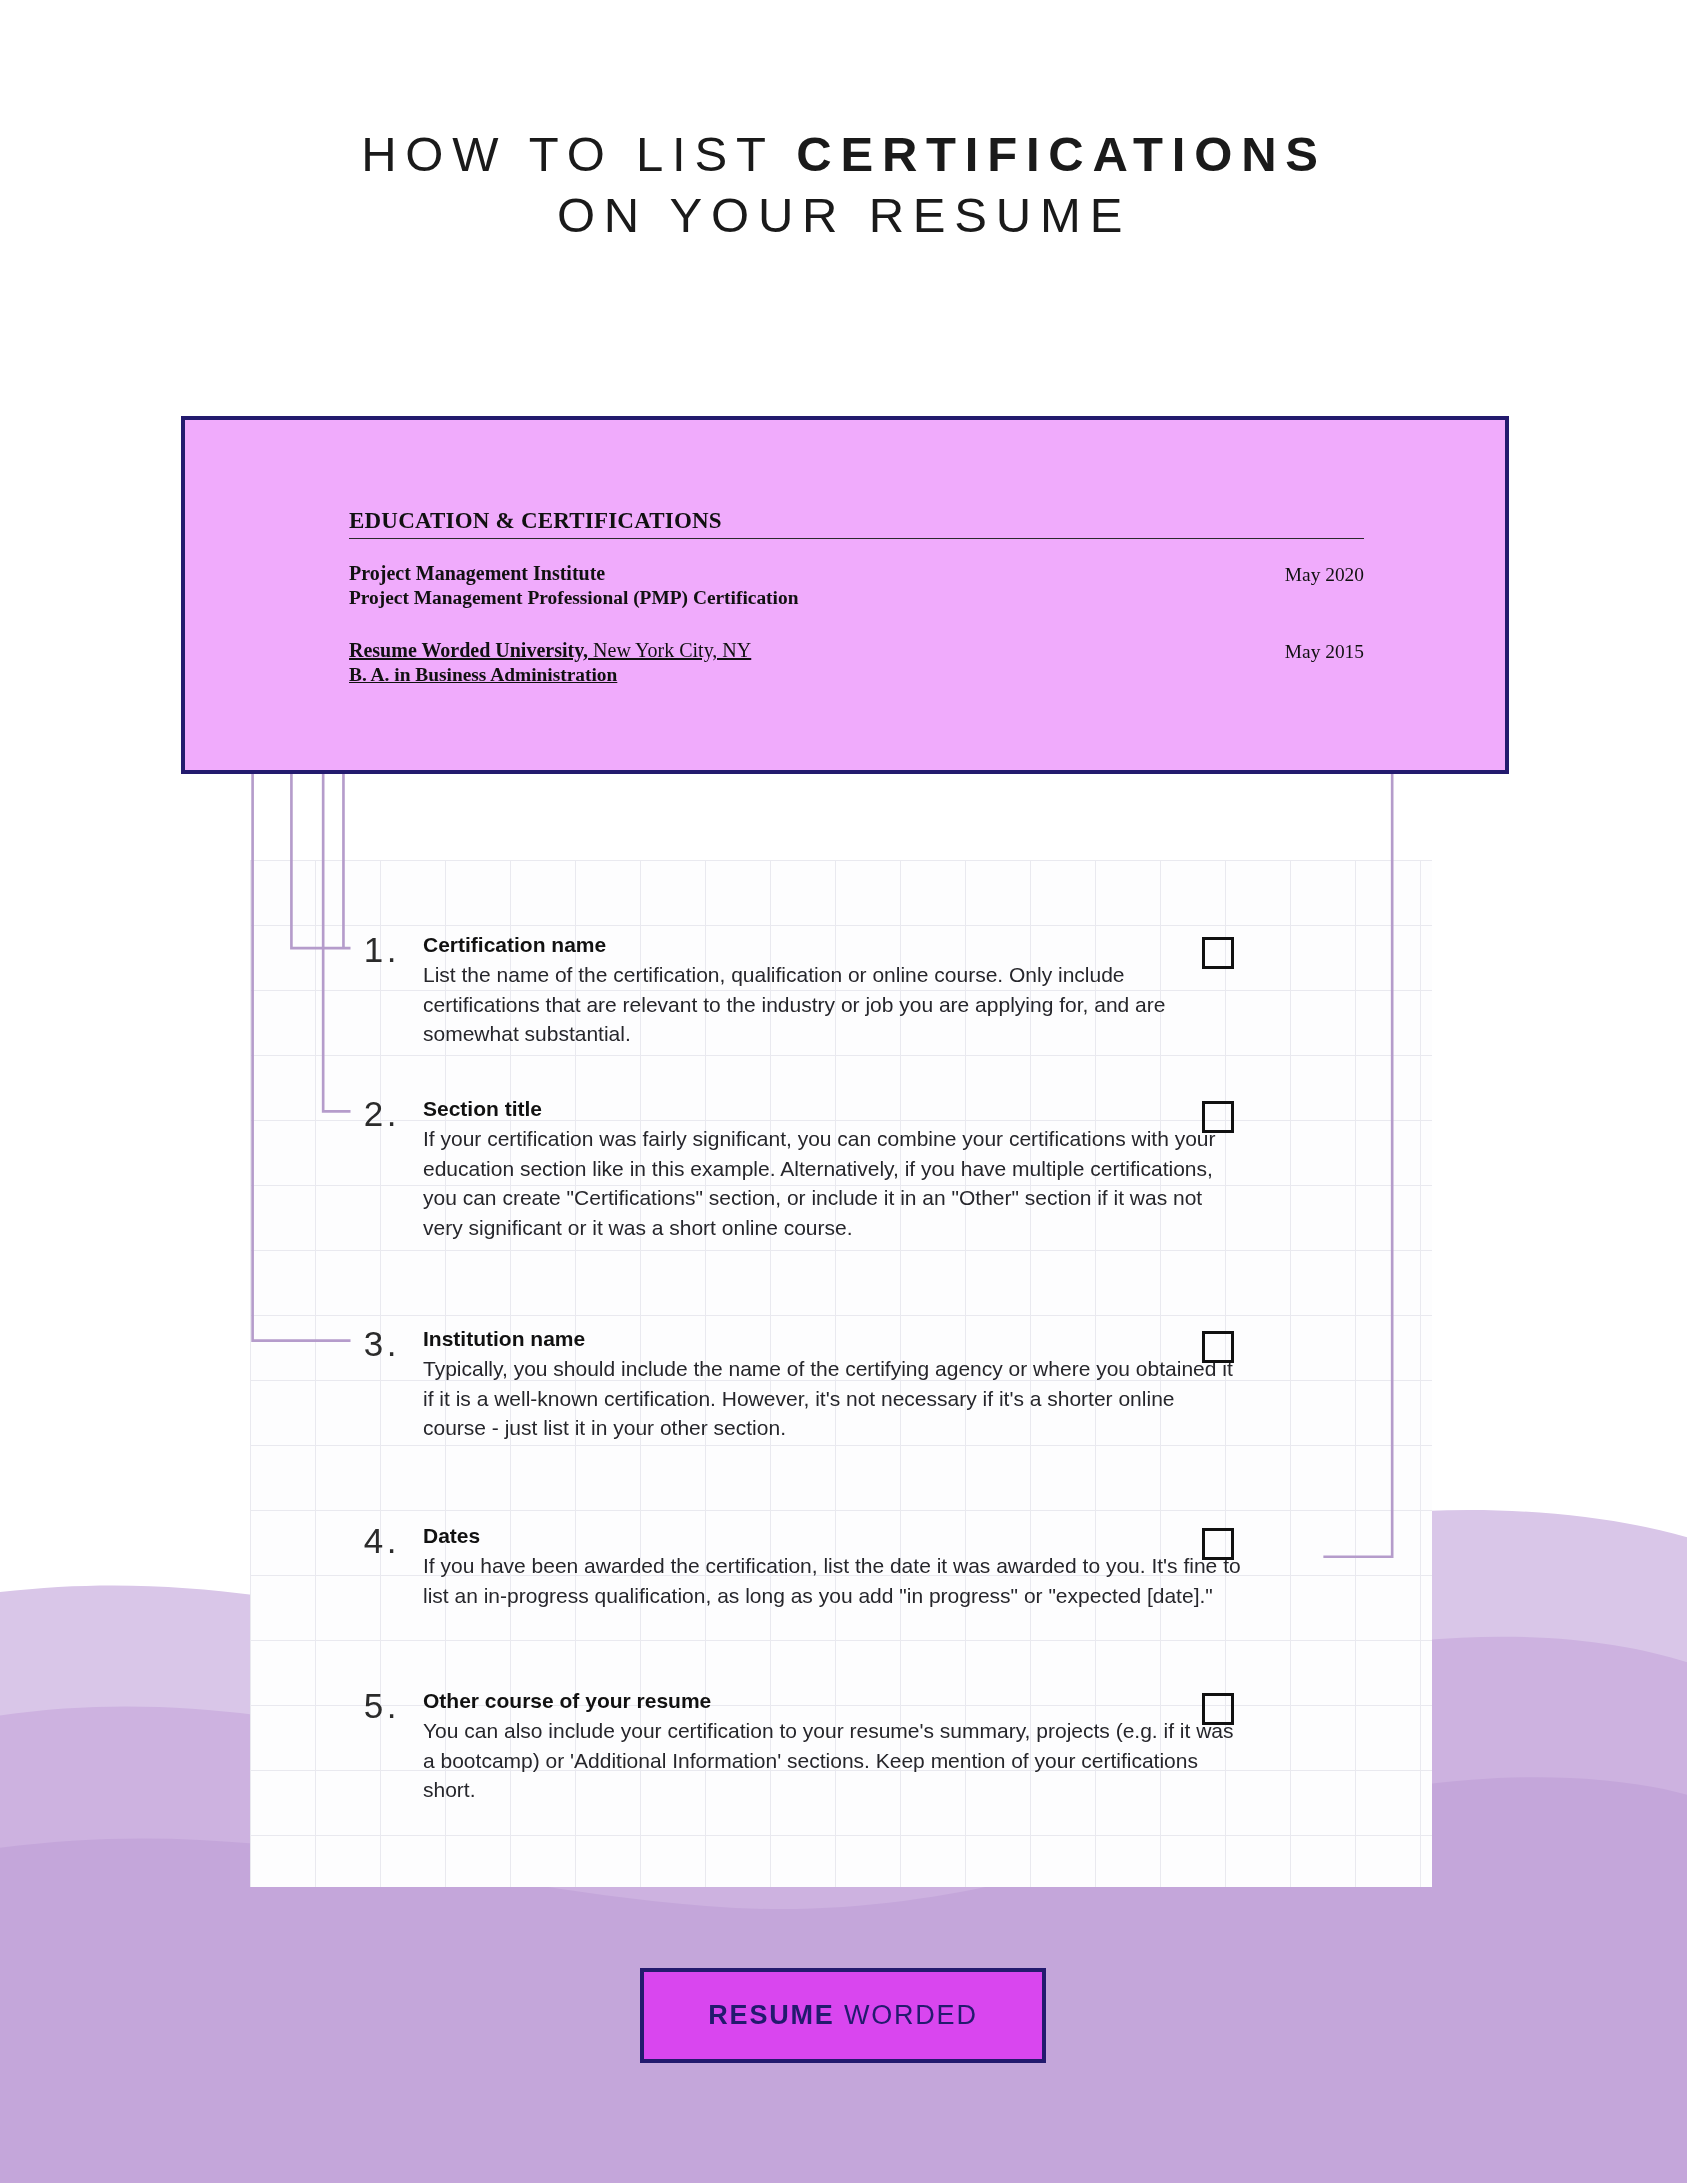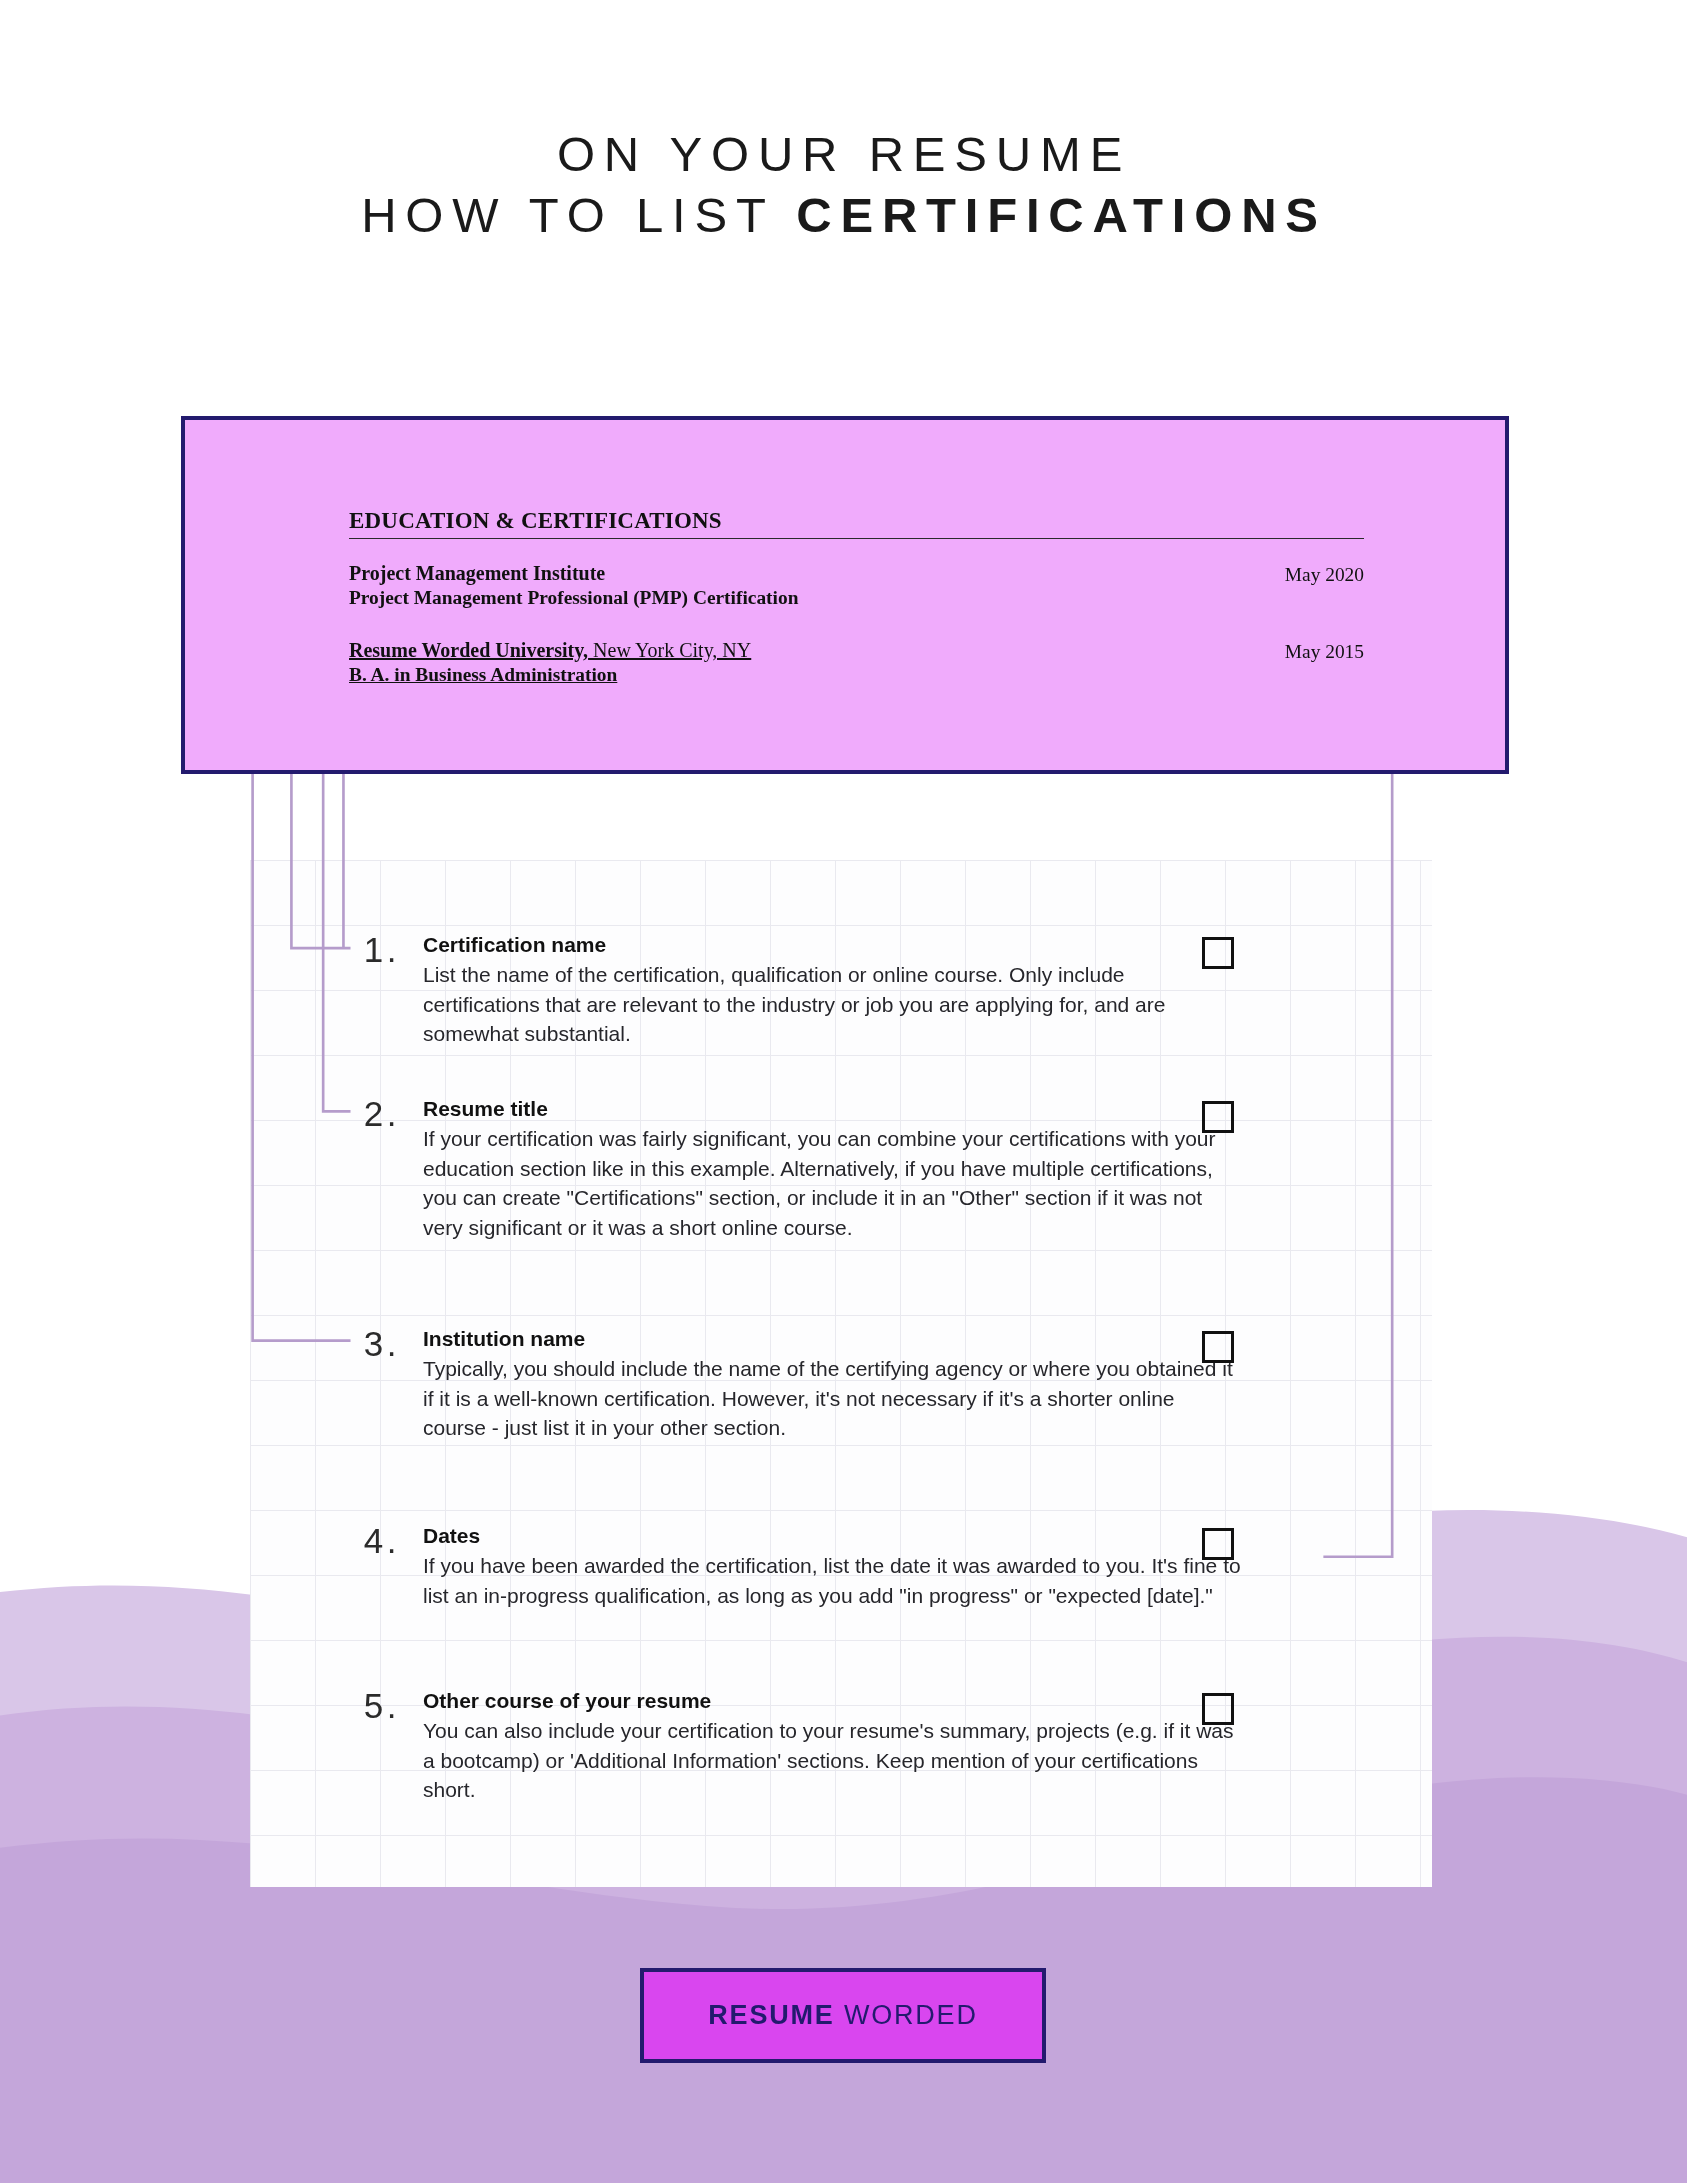--- a/index.html
+++ b/index.html
@@ -207,22 +207,22 @@
 
 <div class="wave-wrap">
   <svg width="1688" height="882" viewBox="0 0 1913 1000" preserveAspectRatio="none">
     <path d="M0,330 C260,300 420,368 700,395 C1000,424 1180,300 1450,255 C1640,224 1800,236 1913,268 L1913,1000 L0,1000 Z" fill="#d9c6e8"></path>
     <path d="M0,470 C280,430 480,520 760,542 C1060,566 1240,448 1500,400 C1680,367 1820,380 1913,410 L1913,1000 L0,1000 Z" fill="#cdb2e0"></path>
     <path d="M0,620 C300,580 520,664 800,686 C1100,710 1300,600 1560,556 C1720,529 1840,540 1913,560 L1913,1000 L0,1000 Z" fill="#c4a6da"></path>
   </svg>
 </div>
 
 <div class="title-block">
+  <div class="title-line"><span>HOW TO LIST </span><span class="bold">CERTIFICATIONS</span></div>
   <div class="title-line">ON YOUR RESUME</div>
-  <div class="title-line"><span>HOW TO LIST </span><span class="bold">CERTIFICATIONS</span></div>
 </div>
 
 <svg class="connectors" viewBox="0 0 1913 2475">
   <g fill="none" stroke="#b59ccb" stroke-width="3">
 
     <path d="M389,1075 L389,589 L397,589 L397,589 M389,1075 L389,589"></path>
     <path d="M330,589 L397,589"></path>
     <path d="M330,589 L330,1075 L397,1075"></path>
 
     <path d="M366,683 L437,683"></path>
@@ -264,21 +264,21 @@
     <div class="body">
       <div class="h">Certification name</div>
       <div class="p">List the name of the certification, qualification or online course. Only include certifications that are relevant to the industry or job you are applying for, and are somewhat substantial.</div>
     </div>
     <div class="check"></div>
   </div>
 
   <div class="tip" style="top:236px;">
     <div class="num">2.</div>
     <div class="body">
-      <div class="h">Resume title</div>
+      <div class="h">Section title</div>
       <div class="p">If your certification was fairly significant, you can combine your certifications with your education section like in this example. Alternatively, if you have multiple certifications, you can create "Certifications" section, or include it in an "Other" section if it was not very significant or it was a short online course.</div>
     </div>
     <div class="check"></div>
   </div>
 
   <div class="tip" style="top:466px;">
     <div class="num">3.</div>
     <div class="body">
       <div class="h">Institution name</div>
       <div class="p">Typically, you should include the name of the certifying agency or where you obtained it if it is a well-known certification. However, it's not necessary if it's a shorter online course - just list it in your other section.</div>

